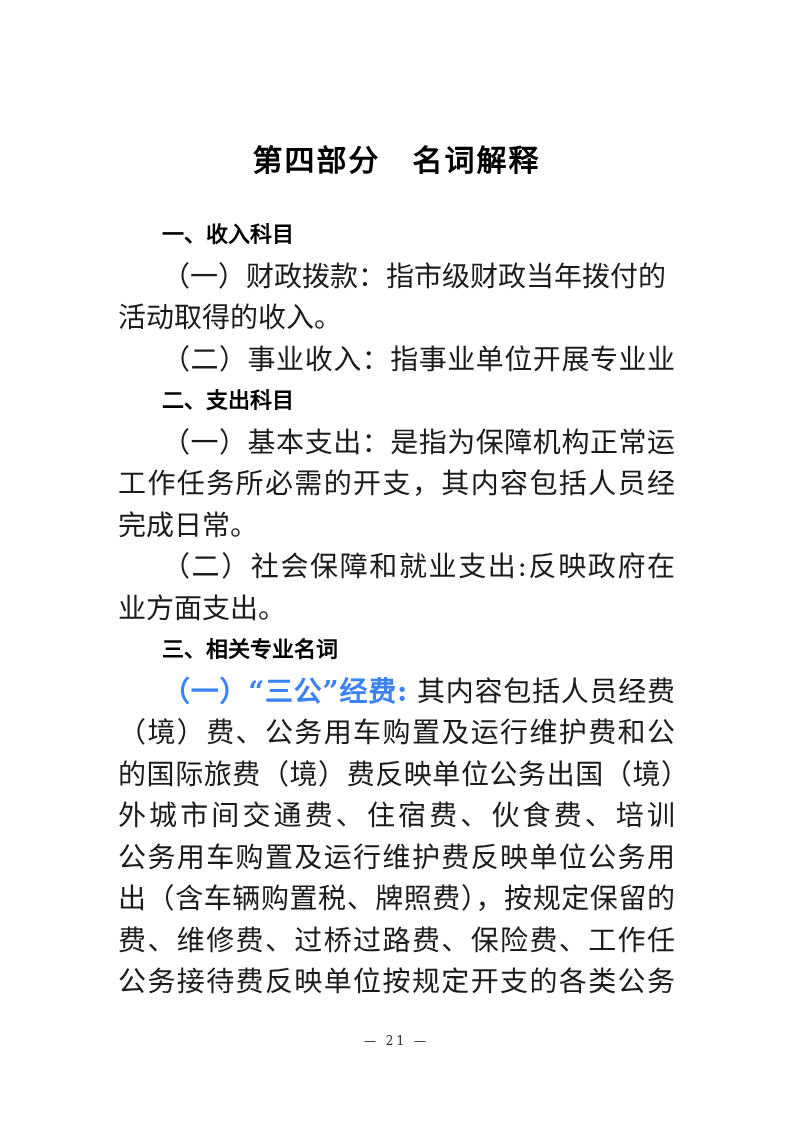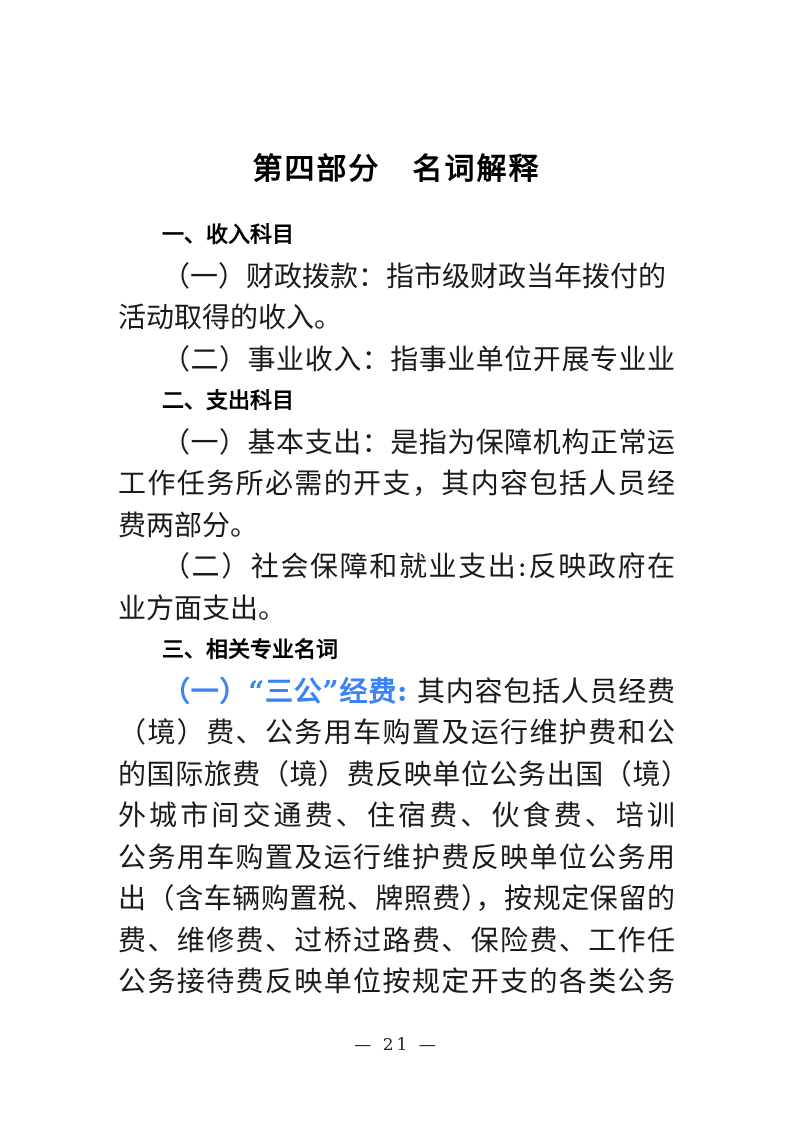--- a/index.html
+++ b/index.html
@@ -11,21 +11,21 @@
     position: relative;
     width: 793px;
     height: 1122px;
     margin: 0 auto;
     background: #ffffff;
     overflow: hidden;
     color: #1b1b1b;
     font-family: "DejaVu Serif", "Liberation Serif", serif;
   }
   .doc-title {
-    margin: 8px;
+    margin: 0;
     padding-top: 138px;
     height: 46px;
     line-height: 46px;
     text-align: center;
     font-size: 30px;
     font-weight: 700;
     letter-spacing: 2px;
     color: #000000;
     font-family: "DejaVu Sans", "Liberation Sans", sans-serif;
   }
@@ -60,42 +60,42 @@
   .bold-lead {
     font-weight: 700;
     color: #3b82f6;
   }
   .footer {
     position: absolute;
     left: 0;
     top: 1034px;
     width: 100%;
     text-align: center;
-    font-size: 17px;
+    font-size: 12px;
     letter-spacing: 3px;
     color: #222222;
     font-family: "DejaVu Serif", "Liberation Serif", serif;
   }
 </style>
 </head>
 <body>
 
 <div class="page">
 
   <h1 class="doc-title">第四部分　名词解释</h1>
 
   <div class="content">
     <div class="line heading">一、收入科目</div>
     <div class="line indent">（一）财政拨款：指市级财政当年拨付的资金。</div>
     <div class="line">活动取得的收入。</div>
     <div class="line indent justify">（二）事业收入：指事业单位开展专业业务活动及辅助</div>
     <div class="line heading">二、支出科目</div>
     <div class="line indent justify">（一）基本支出：是指为保障机构正常运转、完成日常</div>
     <div class="line justify">工作任务所必需的开支，其内容包括人员经费和日常公用经</div>
-    <div class="line">费两部分。</div>
+    <div class="line">完成日常。</div>
     <div class="line indent justify">（二）社会保障和就业支出:反映政府在社会保障和就</div>
     <div class="line">业方面支出。</div>
     <div class="line heading">三、相关专业名词</div>
     <div class="line indent justify"><span class="bold-lead">（一）“三公”经费:</span><span> 其内容包括人员经费和日常公用经</span></div>
     <div class="line justify">（境）费、公务用车购置及运行维护费和公务接待费。其中，</div>
     <div class="line justify">的国际旅费（境）费反映单位公务出国（境）的国际旅费、国</div>
     <div class="line justify">外城市间交通费、住宿费、伙食费、培训费、公杂费等支出；</div>
     <div class="line justify">公务用车购置及运行维护费反映单位公务用车车辆购置支</div>
     <div class="line justify">出（含车辆购置税、牌照费），按规定保留的公务用车燃料</div>
     <div class="line justify">费、维修费、过桥过路费、保险费、工作任务所必需的开支；</div>

